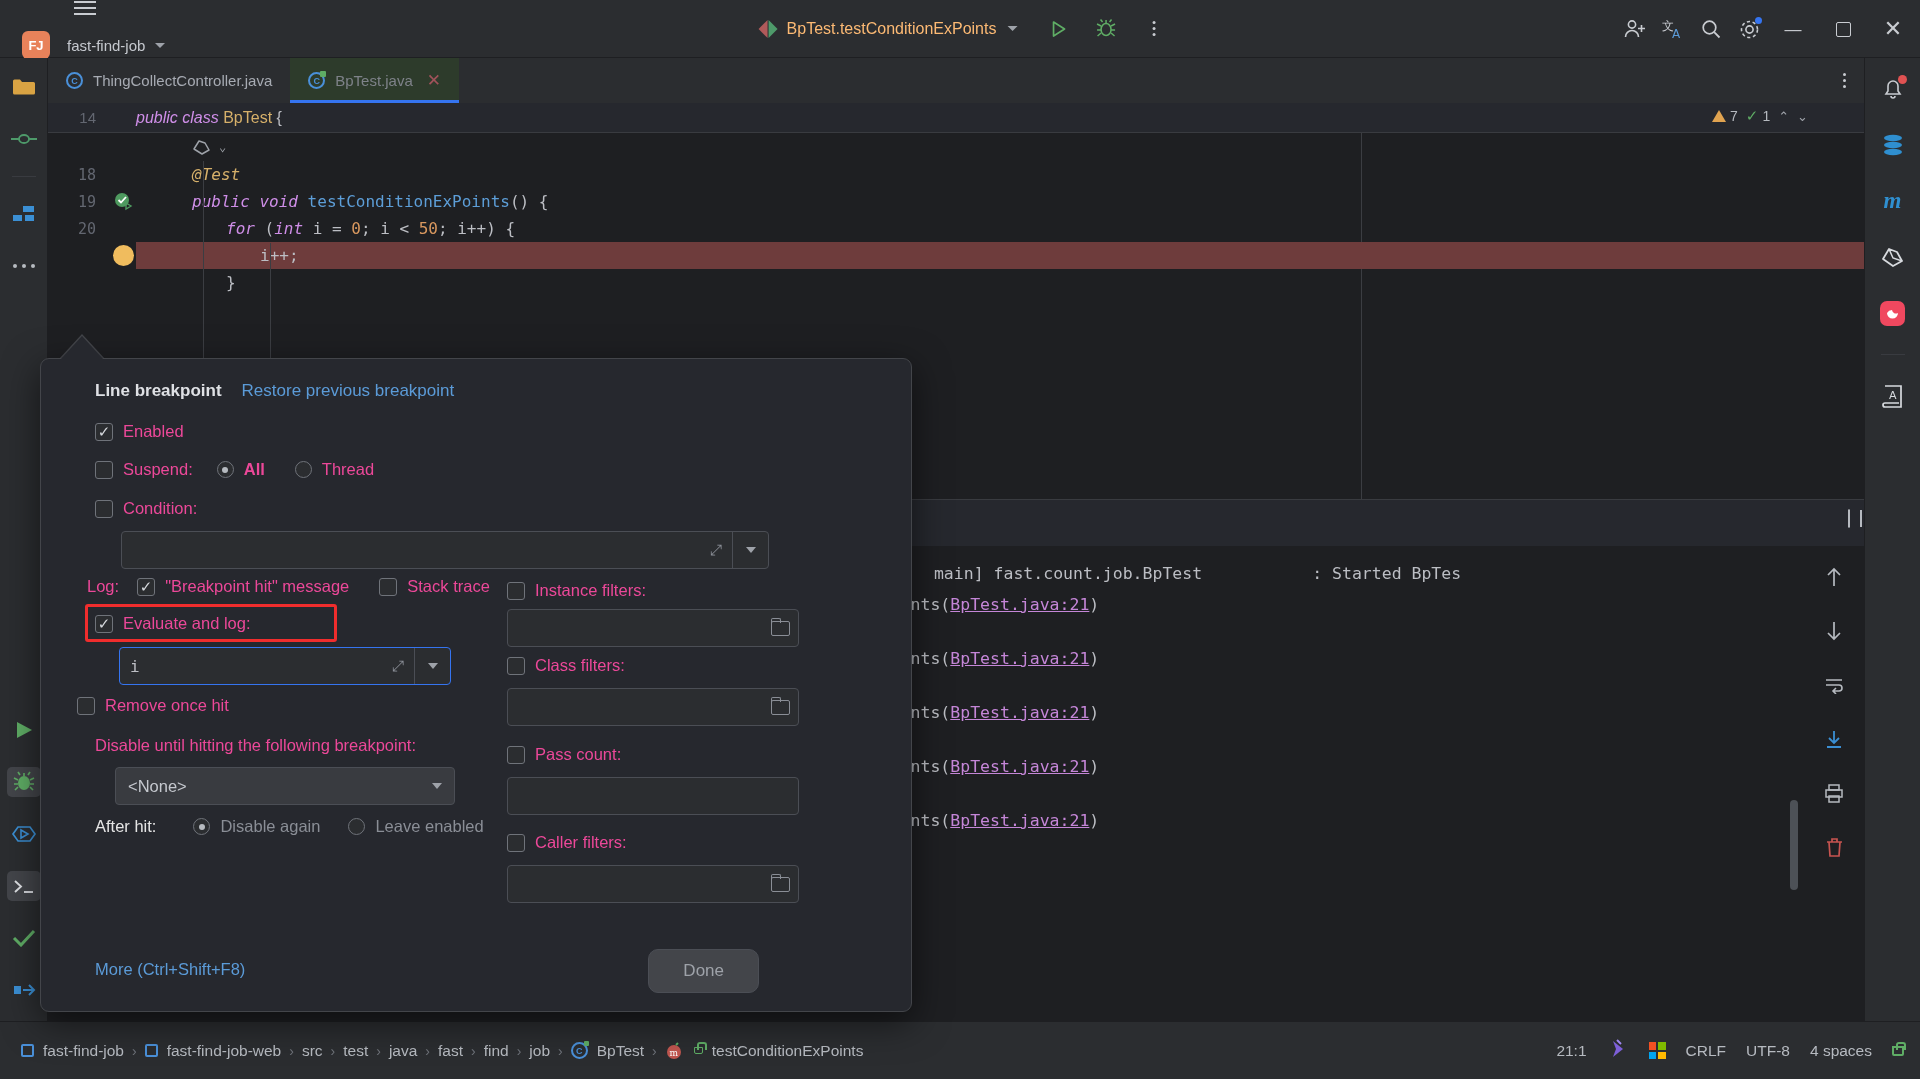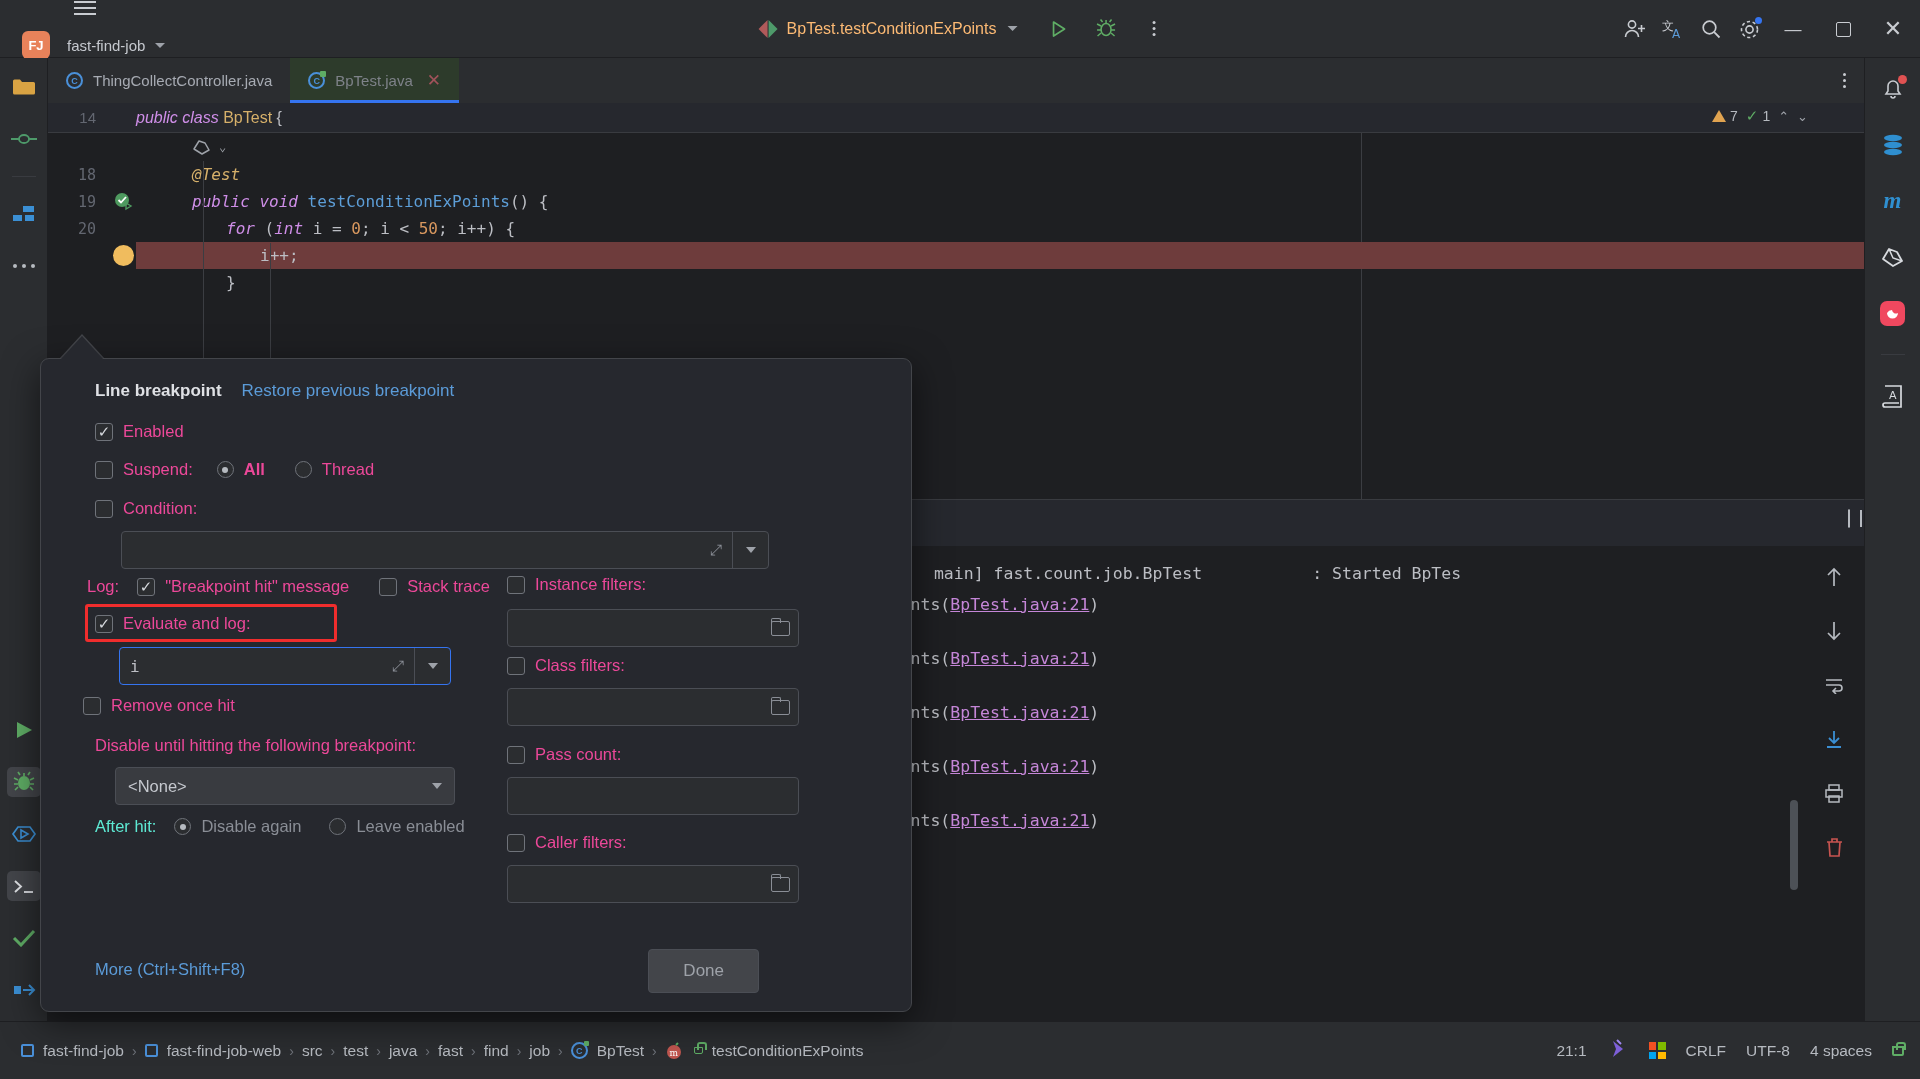--- a/index.html
+++ b/index.html
@@ -187,21 +187,21 @@
 
   .hl-box {
     position:absolute; border:3px solid #f02d2d; border-radius:3px;
   }
   .combo {
     background:#393b40; border:1px solid #4b4e55; border-radius:4px; height:38px;
     display:flex; align-items:center; justify-content:space-between; padding:0 12px;
     font-size:16.5px; color:#c5c8ce; cursor:pointer;
   }
   .done-btn {
-    background:#43454a; color:#9ea2a9; border:1px solid #4b4e55; border-radius:4px;
+    background:#43454a; color:#9ea2a9; border:1px solid #4b4e55; border-radius:10px;
     font-size:17px; padding:11px 34px; cursor:pointer;
   }
 
   
   .status {
     position:absolute; left:0; bottom:0; width:1920px; height:58px;
     background:#2b2d30; border-top:1px solid #1e1f22;
     display:flex; align-items:center; padding:0 16px;
   }
   .crumb { display:flex; align-items:center; gap:9px; font-size:15.5px; color:#b6bac0; cursor:pointer; padding: 3px 5px; border-radius:4px;}
@@ -616,40 +616,40 @@
       <span class="lbl">Evaluate and log:</span>
     </div>
     <div class="fld focused" style="position:absolute;left:78px;top:288px;width:332px;padding:0">
       <span style="flex:1;padding-left:10px;color:#bcbec4">i</span>
       <span class="expand-ico" style="padding-right:10px">⤢</span>
       <span class="dd-btn">
           <span class="chev-d"></span>
         </span>
     </div>
 
-    <div class="row" style="position:absolute;left:42px;top:337px">
+    <div class="row" style="position:absolute;left:36px;top:337px">
       <span class="cb"></span>
       <span class="lbl">Remove once hit</span>
     </div>
 
     <div style="position:absolute;left:54px;top:377px" class="lbl">Disable until hitting the following breakpoint:</div>
     <div class="combo" style="position:absolute;left:74px;top:408px;width:340px">
       <span>&lt;None&gt;</span>
       <span class="chev-d"></span>
     </div>
 
     <div class="row" style="position:absolute;left:54px;top:458px;gap:10px">
-      <span class="lbl" style="color:#5eead4;margin-right:8px">After hit:</span>
+      <span class="lbl" style="color:#e5e5e5;margin-right:27px">After hit:</span>
       <span class="rb on"></span>
       <span class="lbl" style="color:#8a8e96;margin-right:18px">Disable again</span>
       <span class="rb"></span>
       <span class="lbl" style="color:#8a8e96">Leave enabled</span>
     </div>
 
-    <div class="row" style="position:absolute;left:466px;top:216px">
+    <div class="row" style="position:absolute;left:466px;top:222px">
       <span class="cb"></span>
       <span class="lbl">Instance filters:</span>
     </div>
     <div class="fld" style="position:absolute;left:466px;top:250px;width:292px">
       <span style="flex:1"></span>
       <span class="folder-ico"></span>
     </div>
 
     <div class="row" style="position:absolute;left:466px;top:297px">
       <span class="cb"></span>

